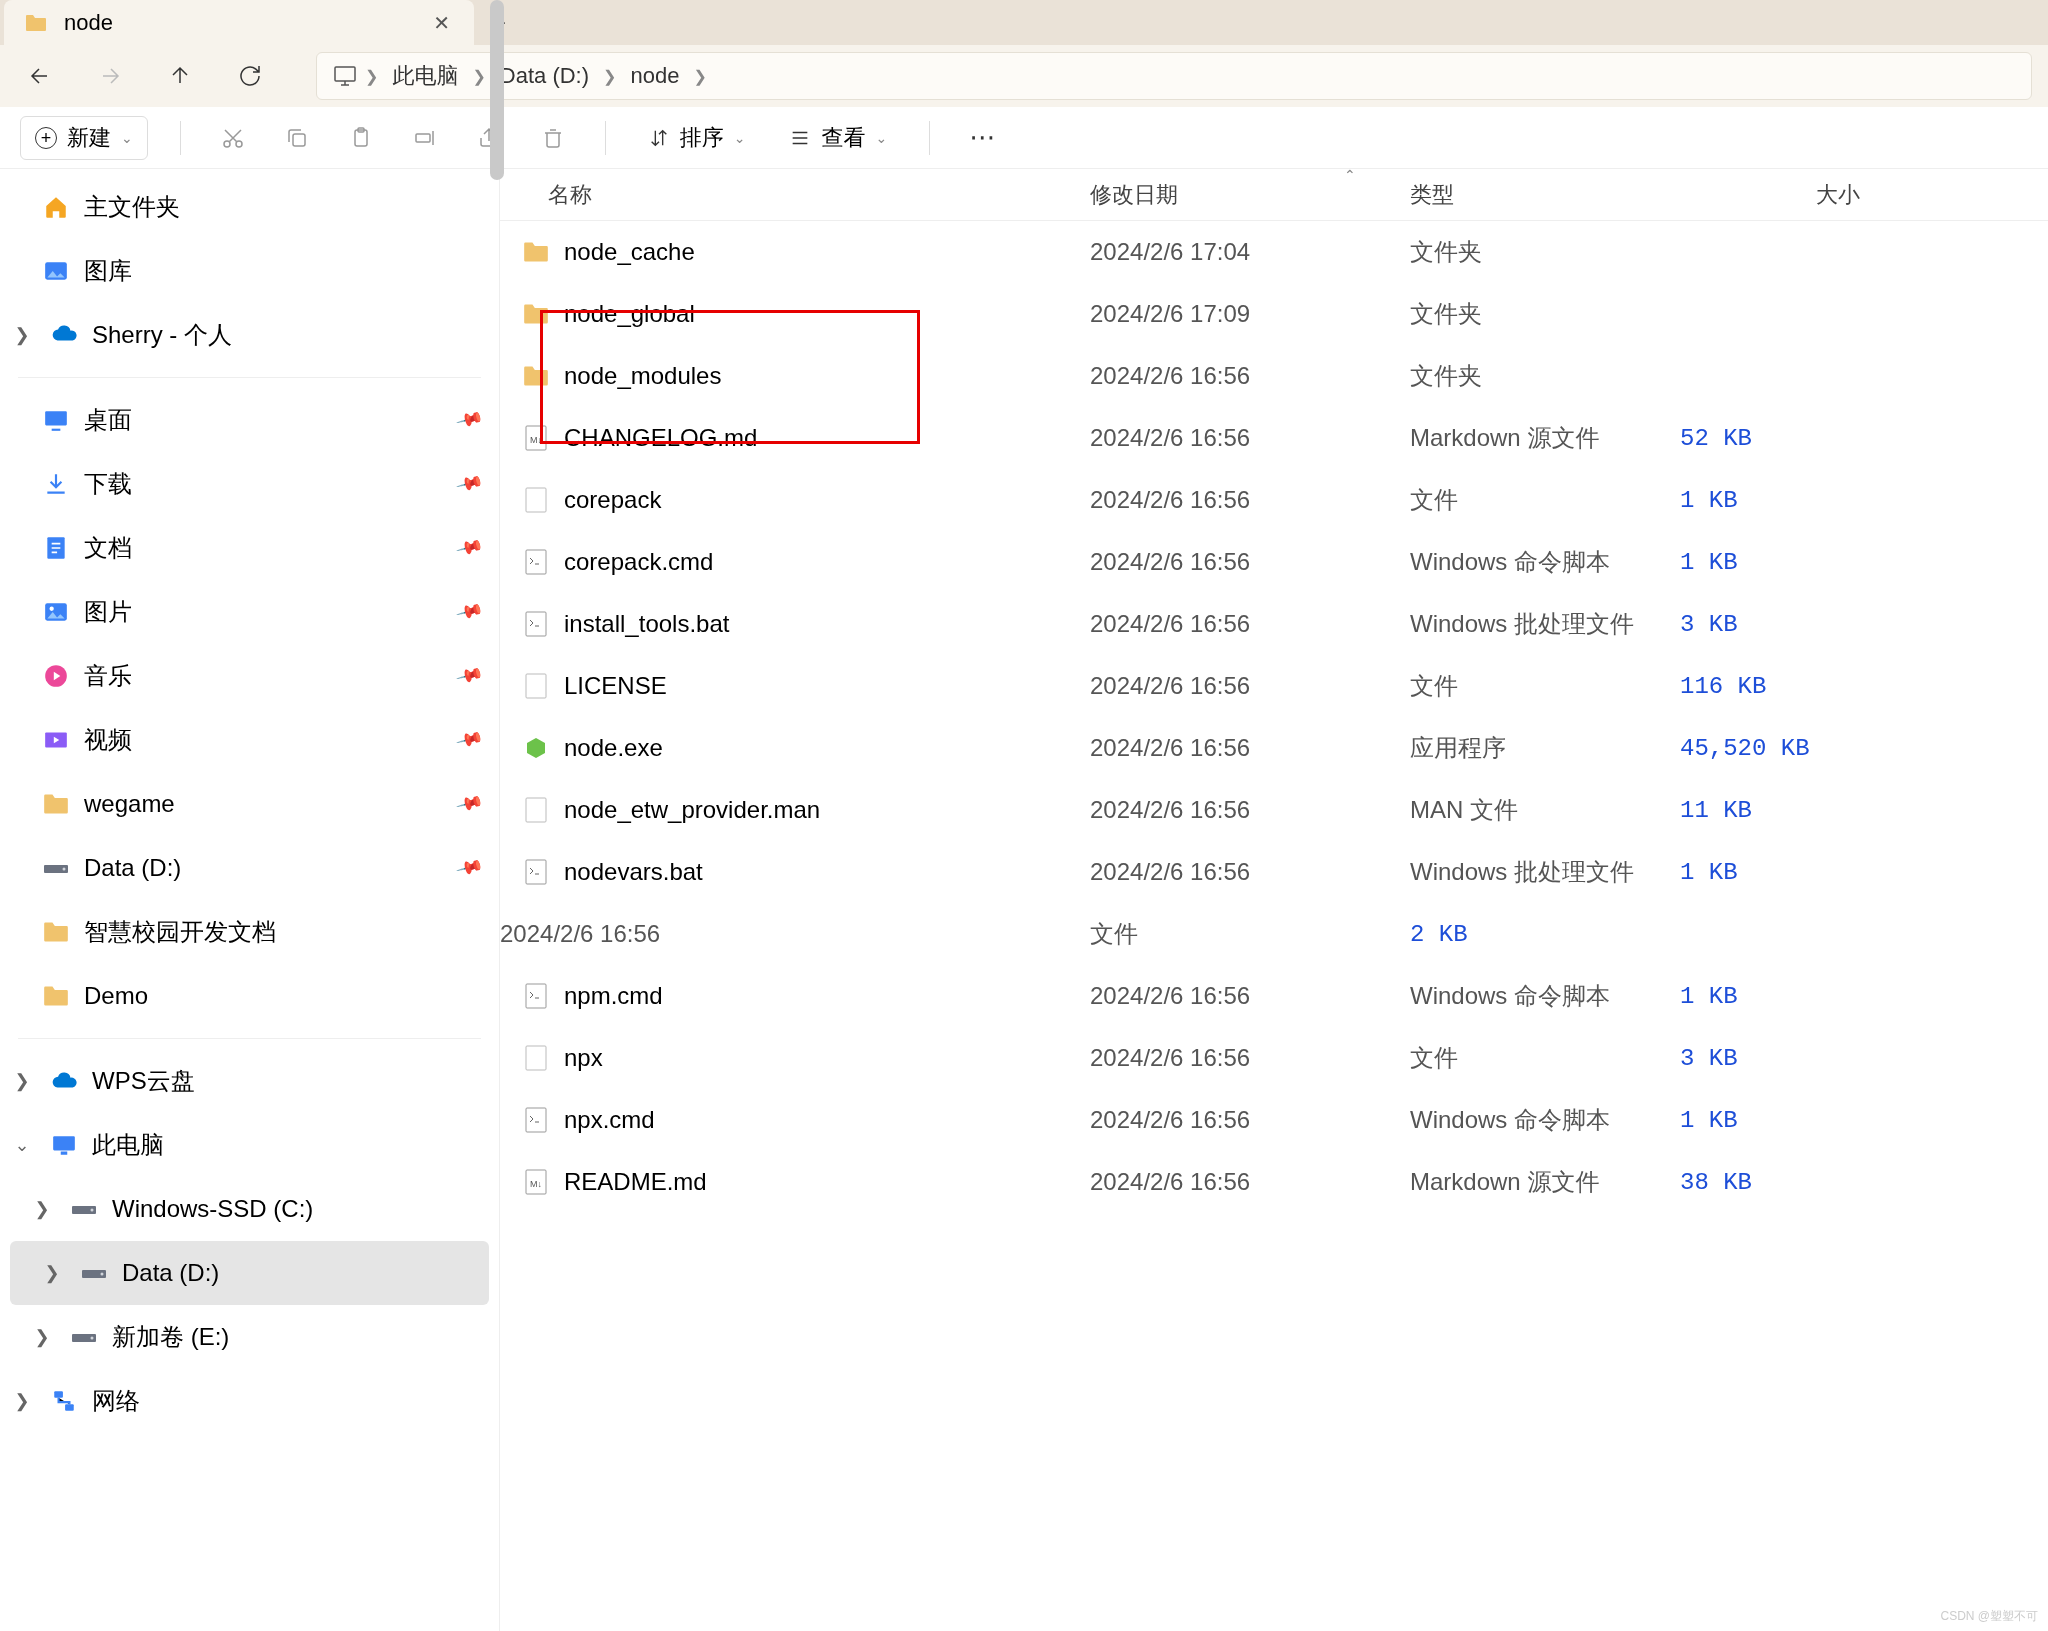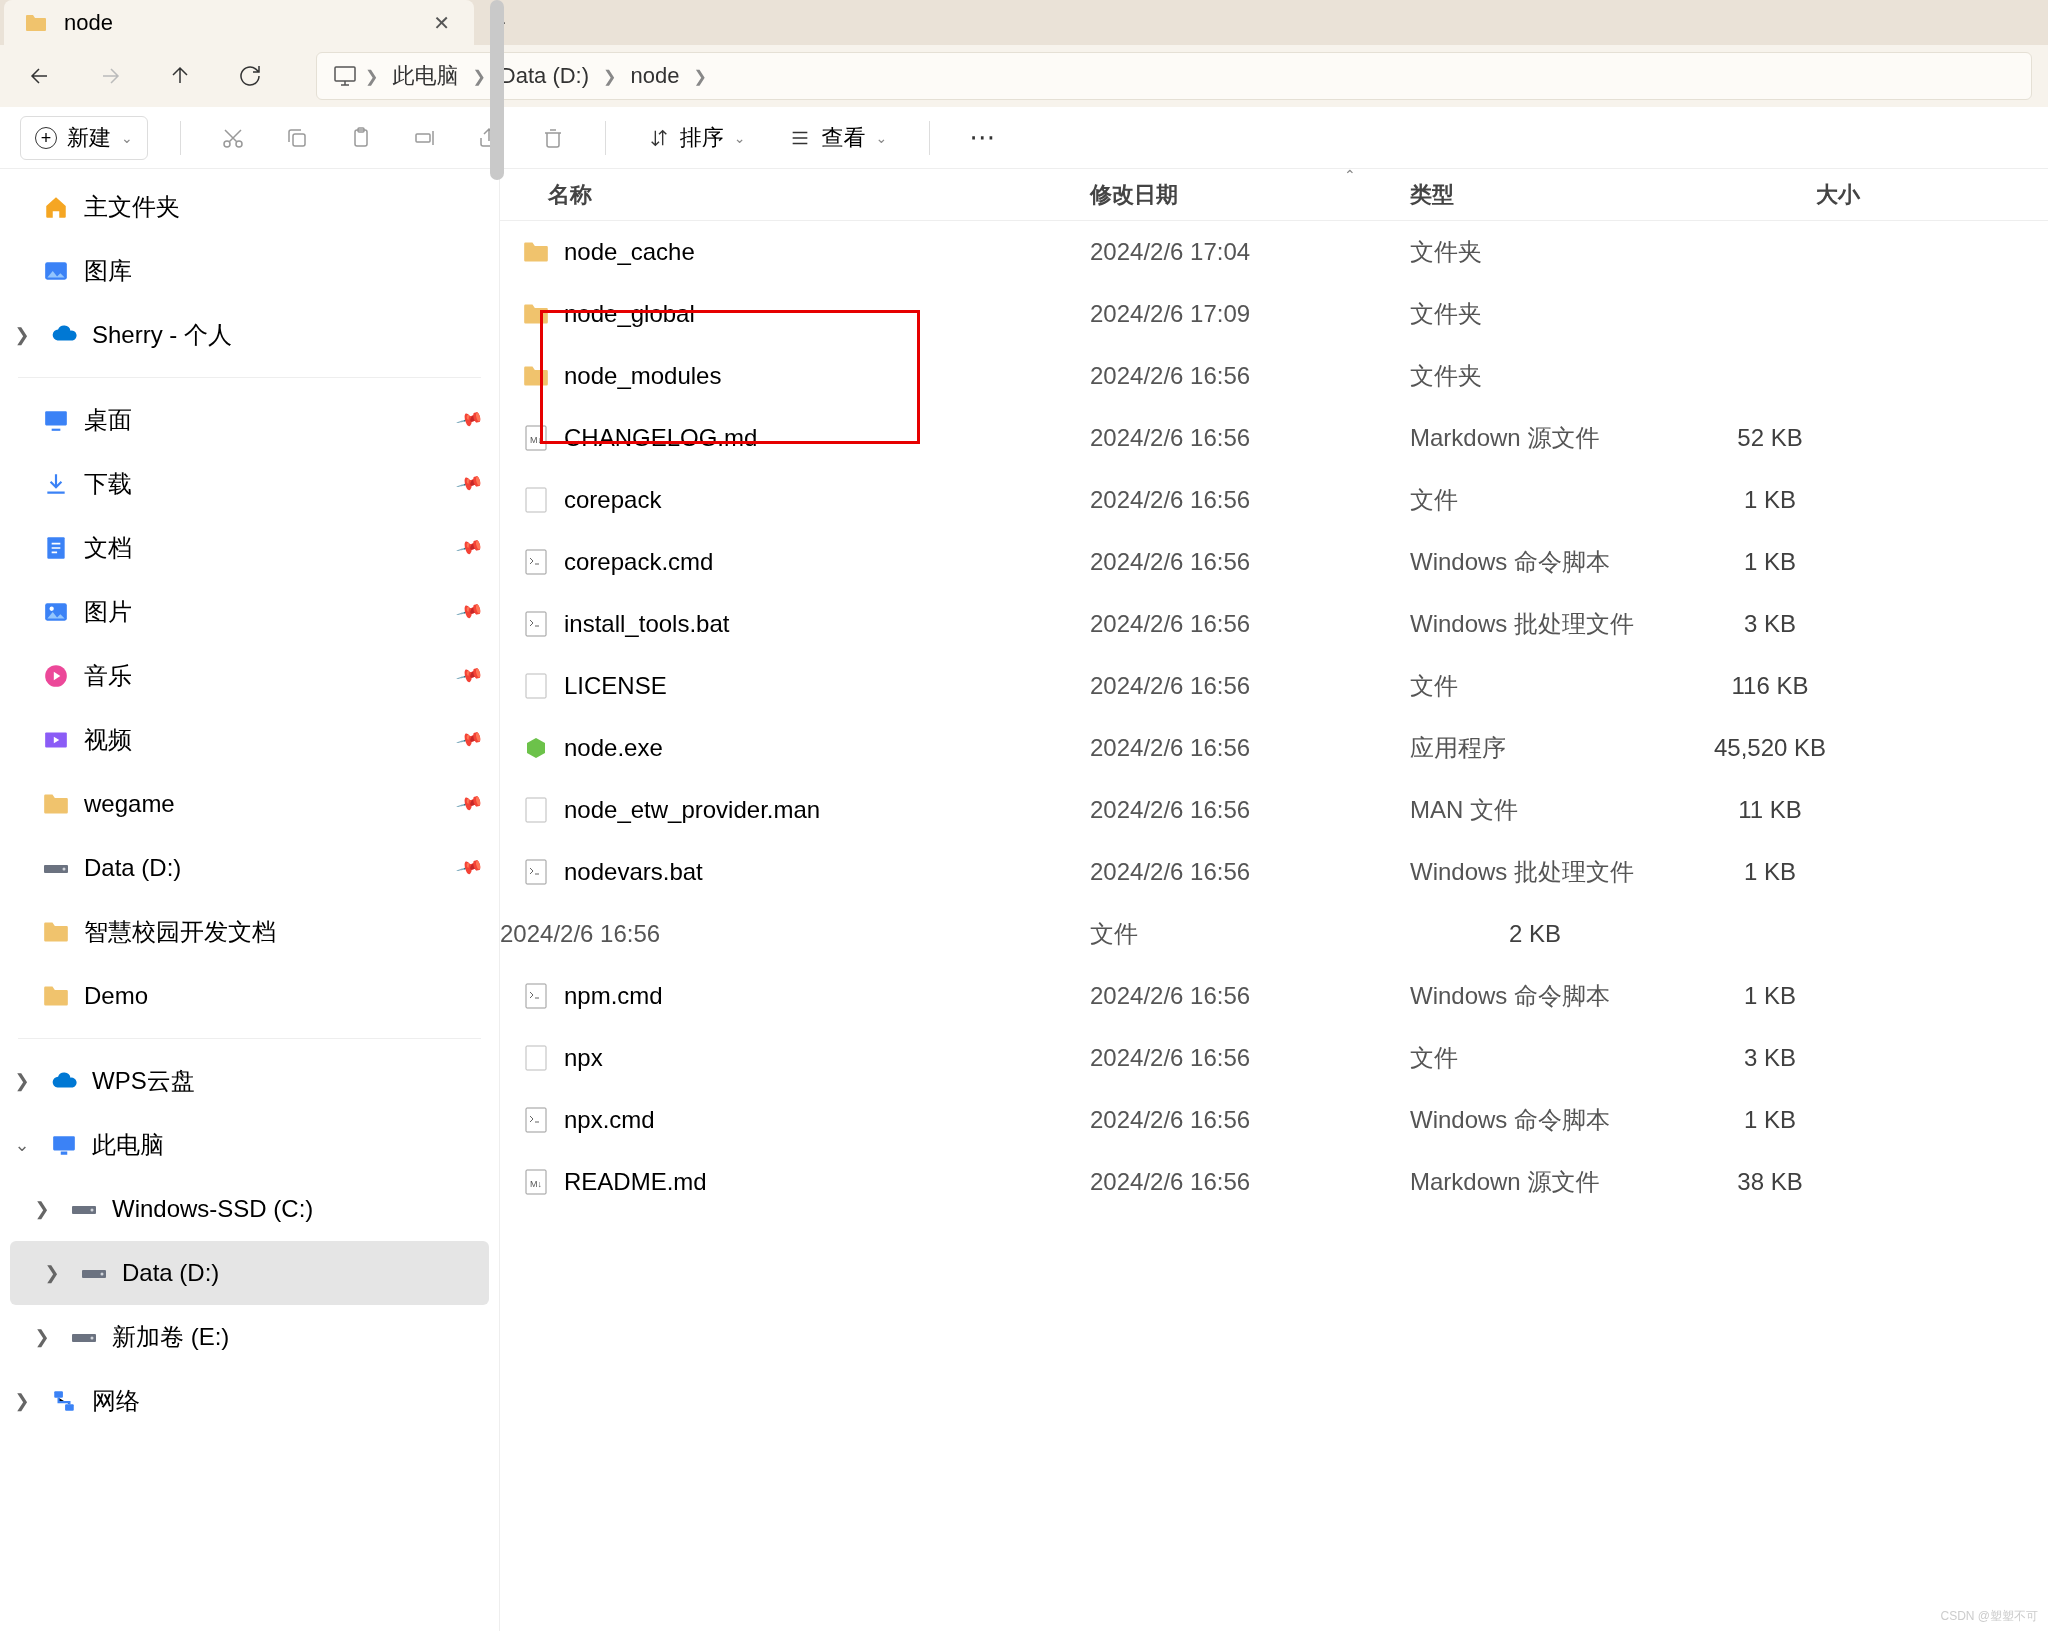--- a/index.html
+++ b/index.html
@@ -24,29 +24,29 @@
 .sidebar { width: 500px; border-right: 1px solid #eee; overflow: hidden; padding: 6px 0; }
 .sidebar-thumb { position: absolute; top: 0; width: 14px; height: 180px; background: #c9c9c9; border-radius: 7px; left: 490px; }
 .sideitem { display: flex; align-items: center; height: 64px; padding: 0 18px 0 42px; gap: 14px; font-size: 24px; }
 .sideitem.has-caret { padding-left: 8px; }
 .sideitem .caret { width: 28px; text-align: center; color: #666; font-size: 18px; }
 .sideitem.selected { background: #e5e5e5; border-radius: 6px; margin: 0 10px; padding-left: 0; }
 .sideitem.selected.has-caret { padding-left: 0; }
 .side-divider { height: 1px; background: #eee; margin: 10px 18px; }
 .pin { margin-left: auto; color: #888; font-size: 18px; transform: rotate(30deg); }
 .filelist { flex: 1; position: relative; }
-.list-header { display: grid; grid-template-columns: 590px 320px 270px 200px; height: 52px; align-items: center; border-bottom: 1px solid #eee; font-size: 22px; color: #444; font-weight: bold; }
+.list-header { display: grid; grid-template-columns: 590px 320px 270px 200px; height: 52px; align-items: center; border-bottom: 1px solid #eee; font-size: 22px; color: #444; }
 .list-header .col-name { padding-left: 48px; }
 .list-header .col-size { text-align: right; padding-right: 20px; }
 .col-sorter { width: 20px; margin: 0 auto; color: #888; font-size: 14px; position: absolute; top: -2px; left: 844px; }
 .file-row { display: grid; grid-template-columns: 590px 320px 270px 200px; height: 62px; align-items: center; font-size: 24px; }
 .file-row .name-cell { display: flex; align-items: center; gap: 14px; padding-left: 22px; }
 .file-row .date-cell { color: #555; }
 .file-row .type-cell { color: #555; }
-.file-row .size-cell { text-align: center; padding-right: 20px; color: #404040; }
+.file-row .size-cell { text-align: left; padding-right: 20px; color: #1d4ed8; font-family: Liberation Mono, monospace; }
 .highlight-box { position: absolute; border: 3px solid #e60000; left: 540px; top: 310px; width: 380px; height: 134px; pointer-events: none; }
 .icon-sq { width: 28px; height: 28px; display: flex; align-items: center; justify-content: center; font-size: 22px; }
 .folder-icon { color: #f0c36d; }
 .watermark { position: absolute; right: 10px; bottom: 6px; font-size: 12px; color: #ccc; }
 svg { display: block; }
 </style>
 </head>
 <body>
 
 <div class="titlebar">

